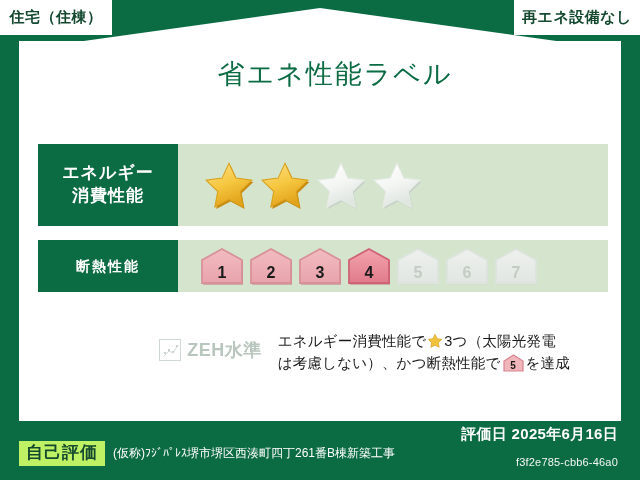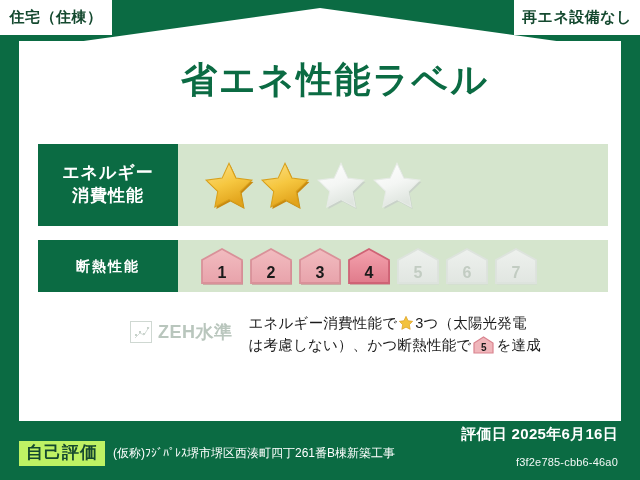--- a/index.html
+++ b/index.html
@@ -75,22 +75,22 @@
     text-align: center;
   }
   .title-sub {
     font-size: 14px;
     font-weight: bold;
     color: #0b6b43;
     letter-spacing: 1px;
     margin-bottom: 4px;
   }
   .title-main {
-    font-size: 36px;
-    font-weight: bold;
+    font-size: 27px;
+    font-weight: normal;
     color: #0b6b43;
     letter-spacing: 2px;
     padding-left: 30px;
   }
 
   
   .row {
     position: absolute;
     left: 38px;
     width: 570px;
@@ -148,24 +148,25 @@
     font-weight: bold;
     line-height: 1;
   }
   .house.on  .house-num { color: #1a1a1a; }
   .house.off .house-num { color: #c2ccc2; }
 
   
   .zeh-block {
     position: absolute;
     left: 130px;
-    top: 312px;
+    top: 330px;
     width: 440px;
     display: flex;
     align-items: flex-start;
+    justify-content: flex-end;
   }
   .zeh-mark {
     display: flex;
     align-items: center;
     gap: 6px;
     flex: 0 0 auto;
     padding-top: 8px;
   }
   .zeh-icon {
     width: 22px;

